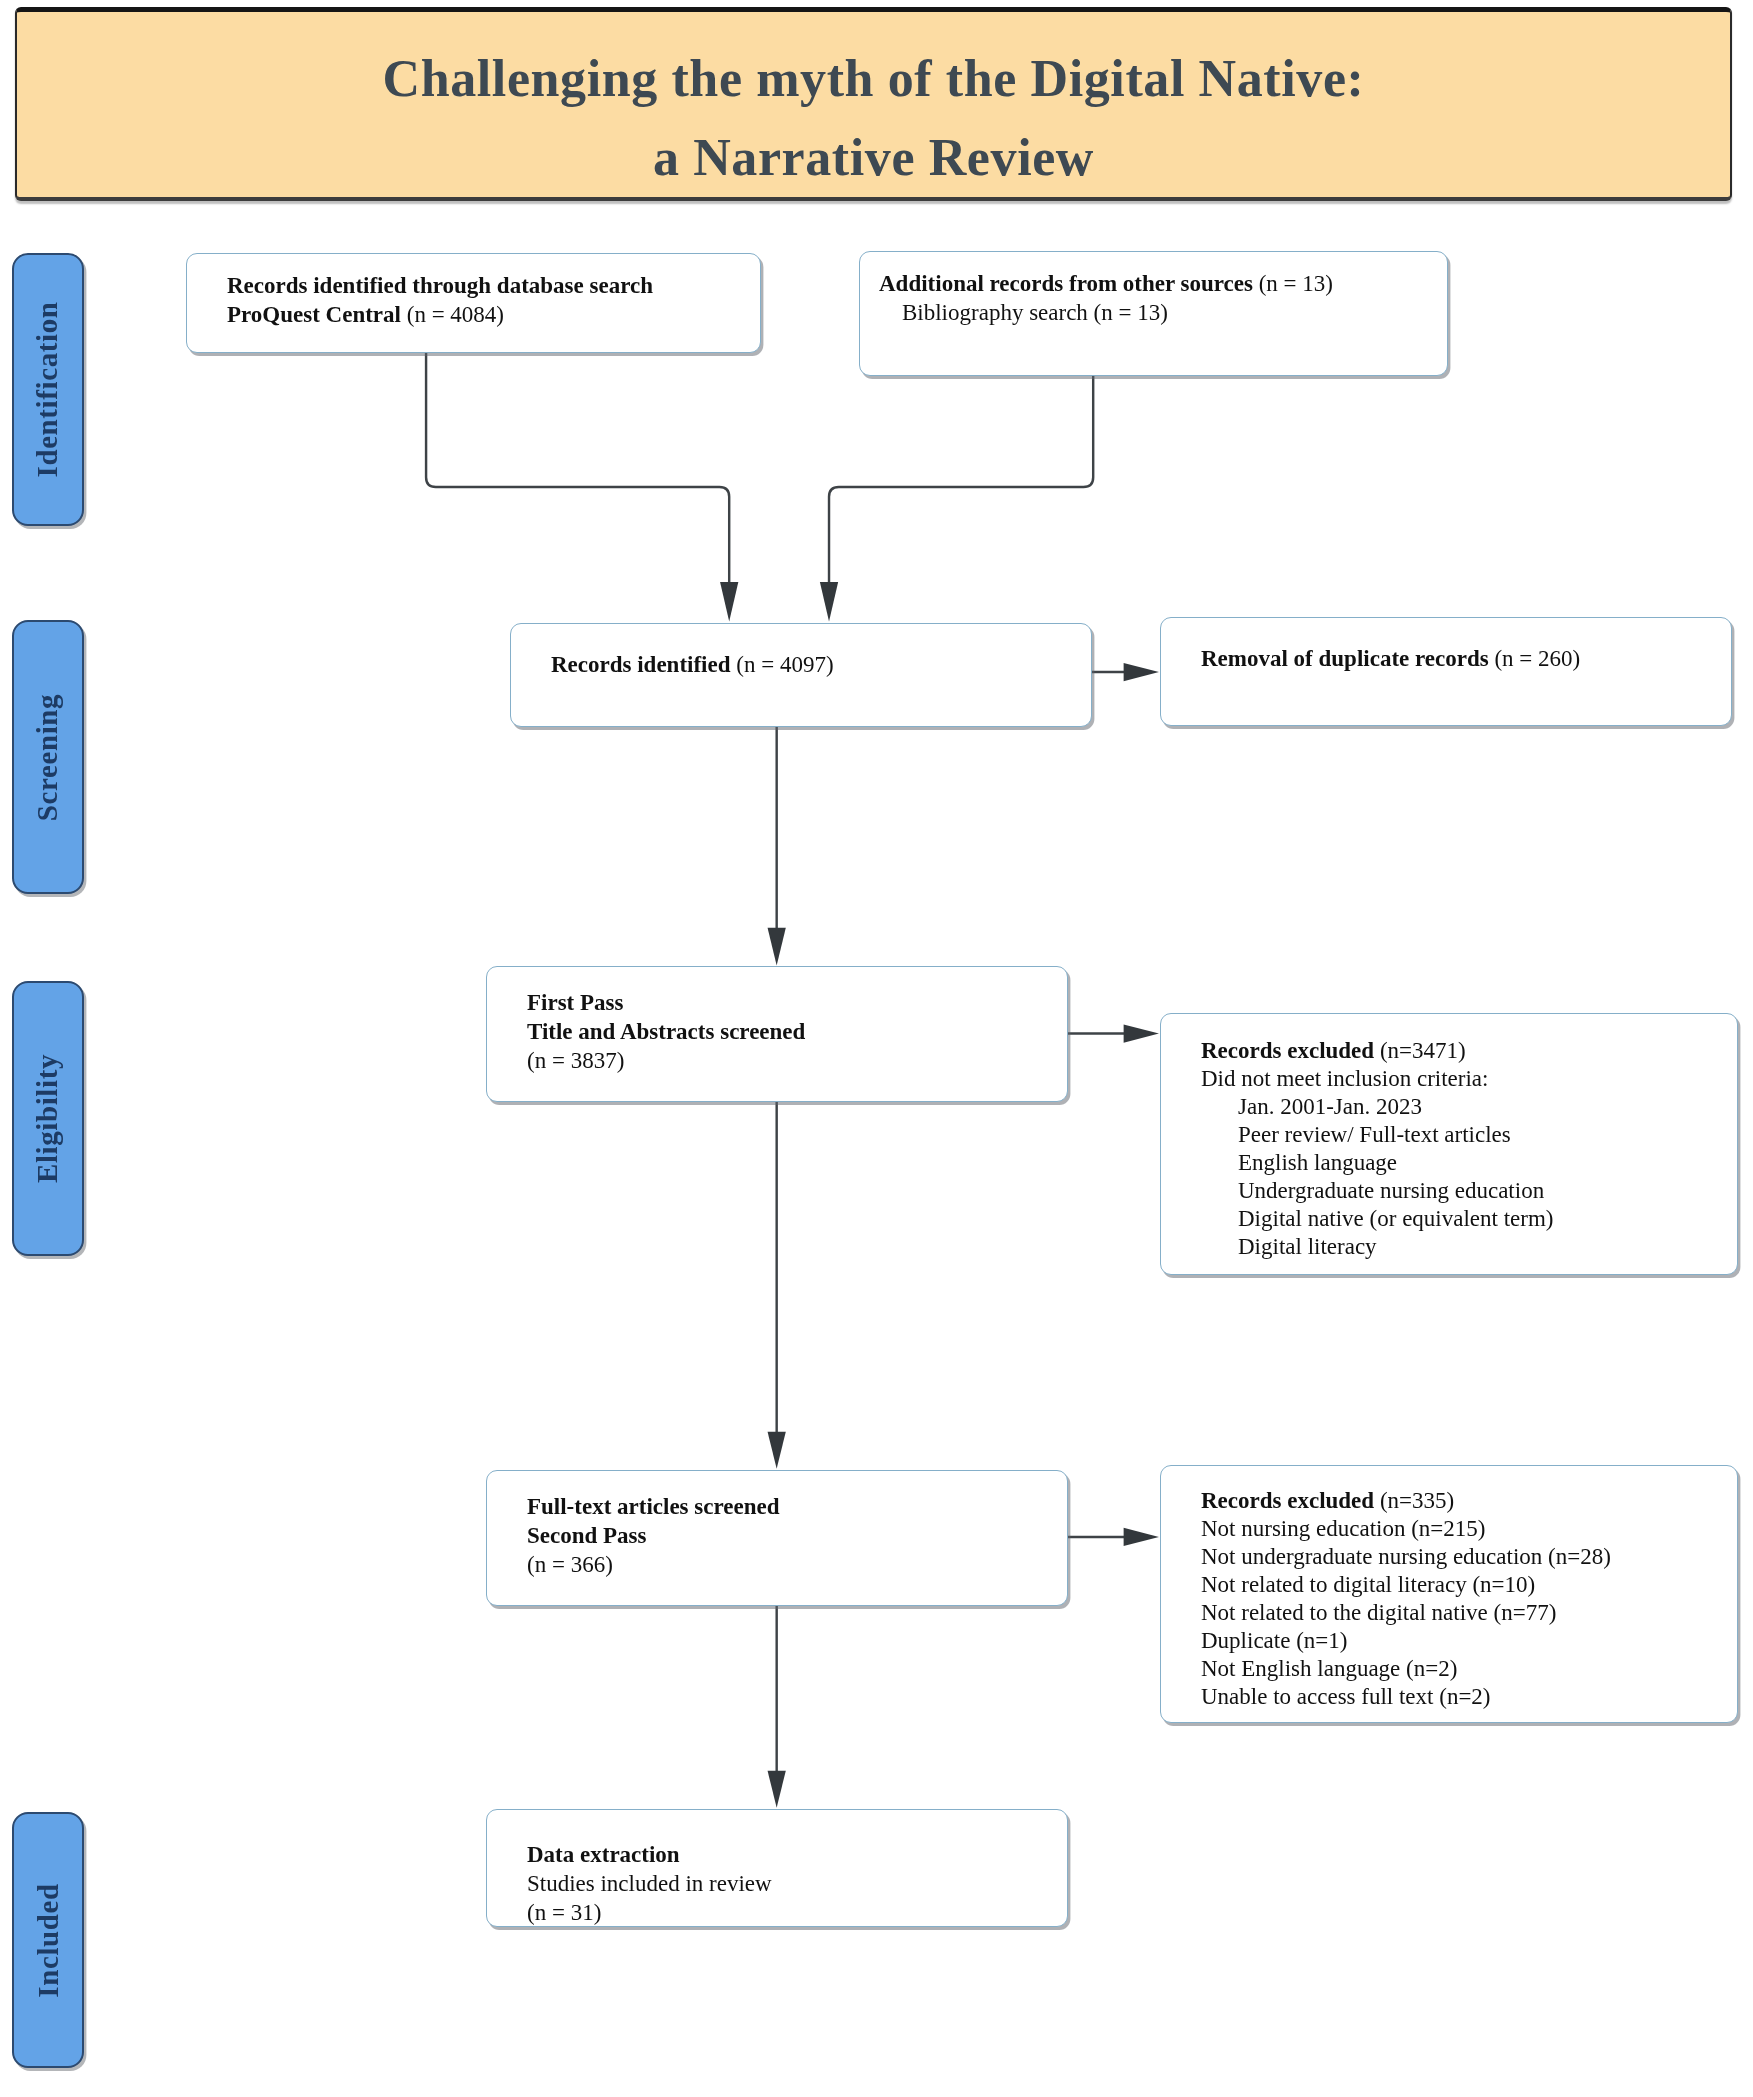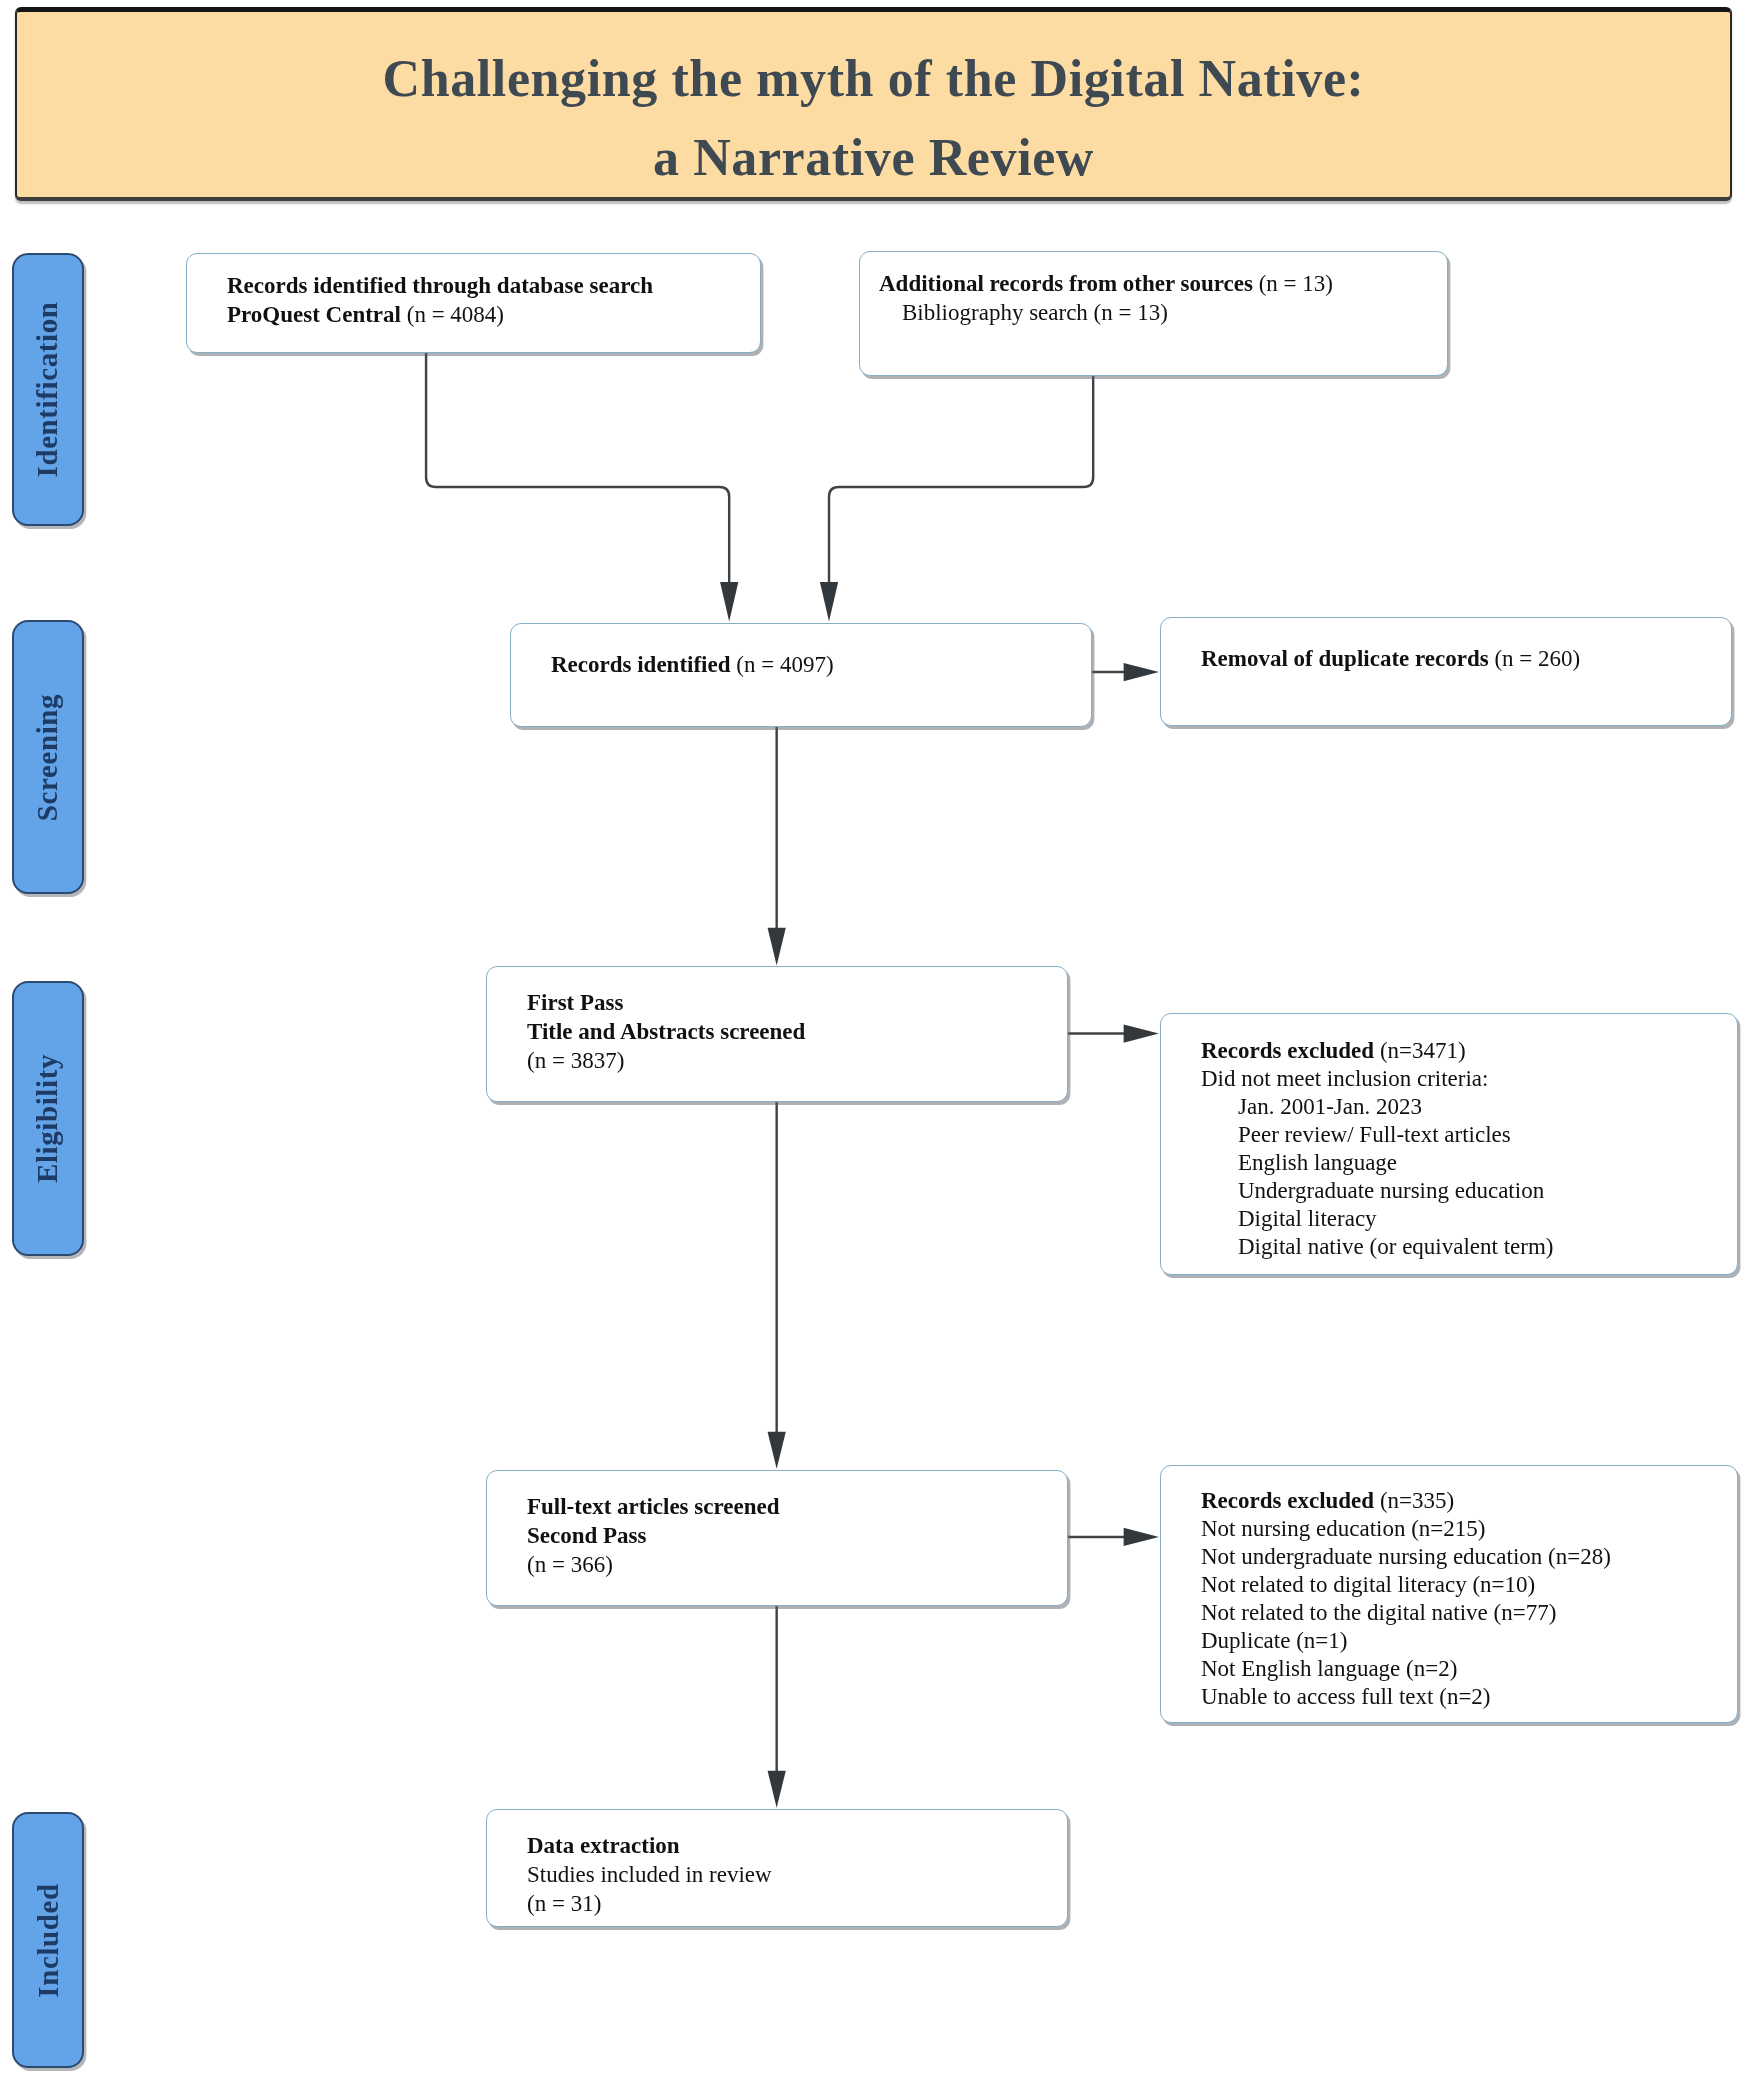--- a/index.html
+++ b/index.html
@@ -120,41 +120,41 @@
     <div class="ln">(n = 3837)</div>
   </div>
 
   <div class="bx tight" style="left:1160px;top:1013px;width:578px;height:262px;padding-top:23px;">
     <div class="ln"><span class="b">Records excluded</span><span> (n=3471)</span></div>
     <div class="ln">Did not meet inclusion criteria:</div>
     <div class="ln ind2">Jan. 2001-Jan. 2023</div>
     <div class="ln ind2">Peer review/ Full-text articles</div>
     <div class="ln ind2">English language</div>
     <div class="ln ind2">Undergraduate nursing education</div>
+    <div class="ln ind2">Digital native (or equivalent term)</div>
     <div class="ln ind2">Digital literacy</div>
-    <div class="ln ind2">Digital native (or equivalent term)</div>
   </div>
 
   <div class="bx" style="left:486px;top:1470px;width:582px;height:136px;padding-top:21px;">
     <div class="ln b">Full-text articles screened</div>
     <div class="ln b">Second Pass</div>
     <div class="ln">(n = 366)</div>
   </div>
 
   <div class="bx tight" style="left:1160px;top:1465px;width:578px;height:258px;padding-top:21px;">
     <div class="ln"><span class="b">Records excluded</span><span> (n=335)</span></div>
     <div class="ln">Not nursing education (n=215)</div>
     <div class="ln">Not undergraduate nursing education (n=28)</div>
     <div class="ln">Not related to digital literacy (n=10)</div>
     <div class="ln">Not related to the digital native (n=77)</div>
     <div class="ln">Duplicate (n=1)</div>
     <div class="ln">Not English language (n=2)</div>
     <div class="ln">Unable to access full text (n=2)</div>
   </div>
 
-  <div class="bx" style="left:486px;top:1809px;width:582px;height:118px;padding-top:21px;">
+  <div class="bx" style="left:486px;top:1809px;width:582px;height:118px;padding-top:30px;">
     <div class="ln b">Data extraction</div>
     <div class="ln">Studies included in review</div>
     <div class="ln">(n = 31)</div>
   </div>
 
 </div>
 
 
 </body></html>

